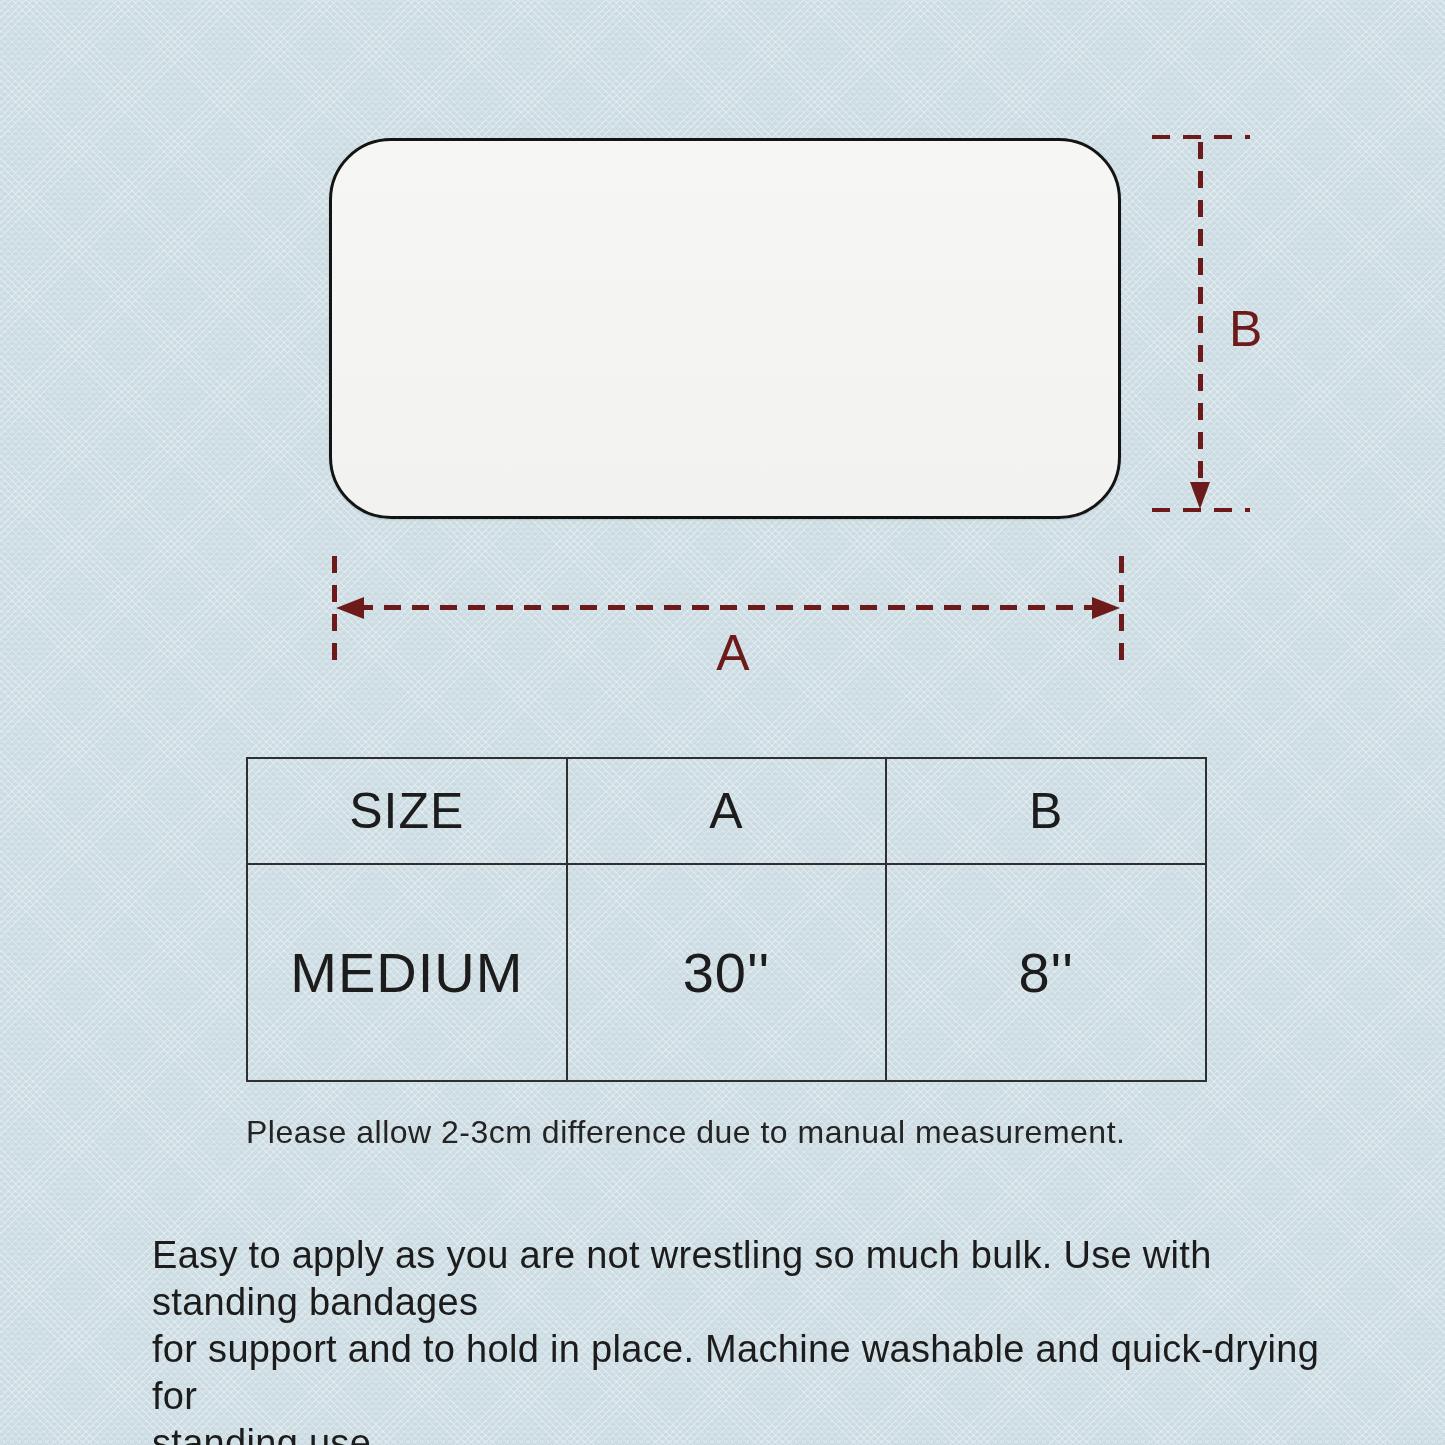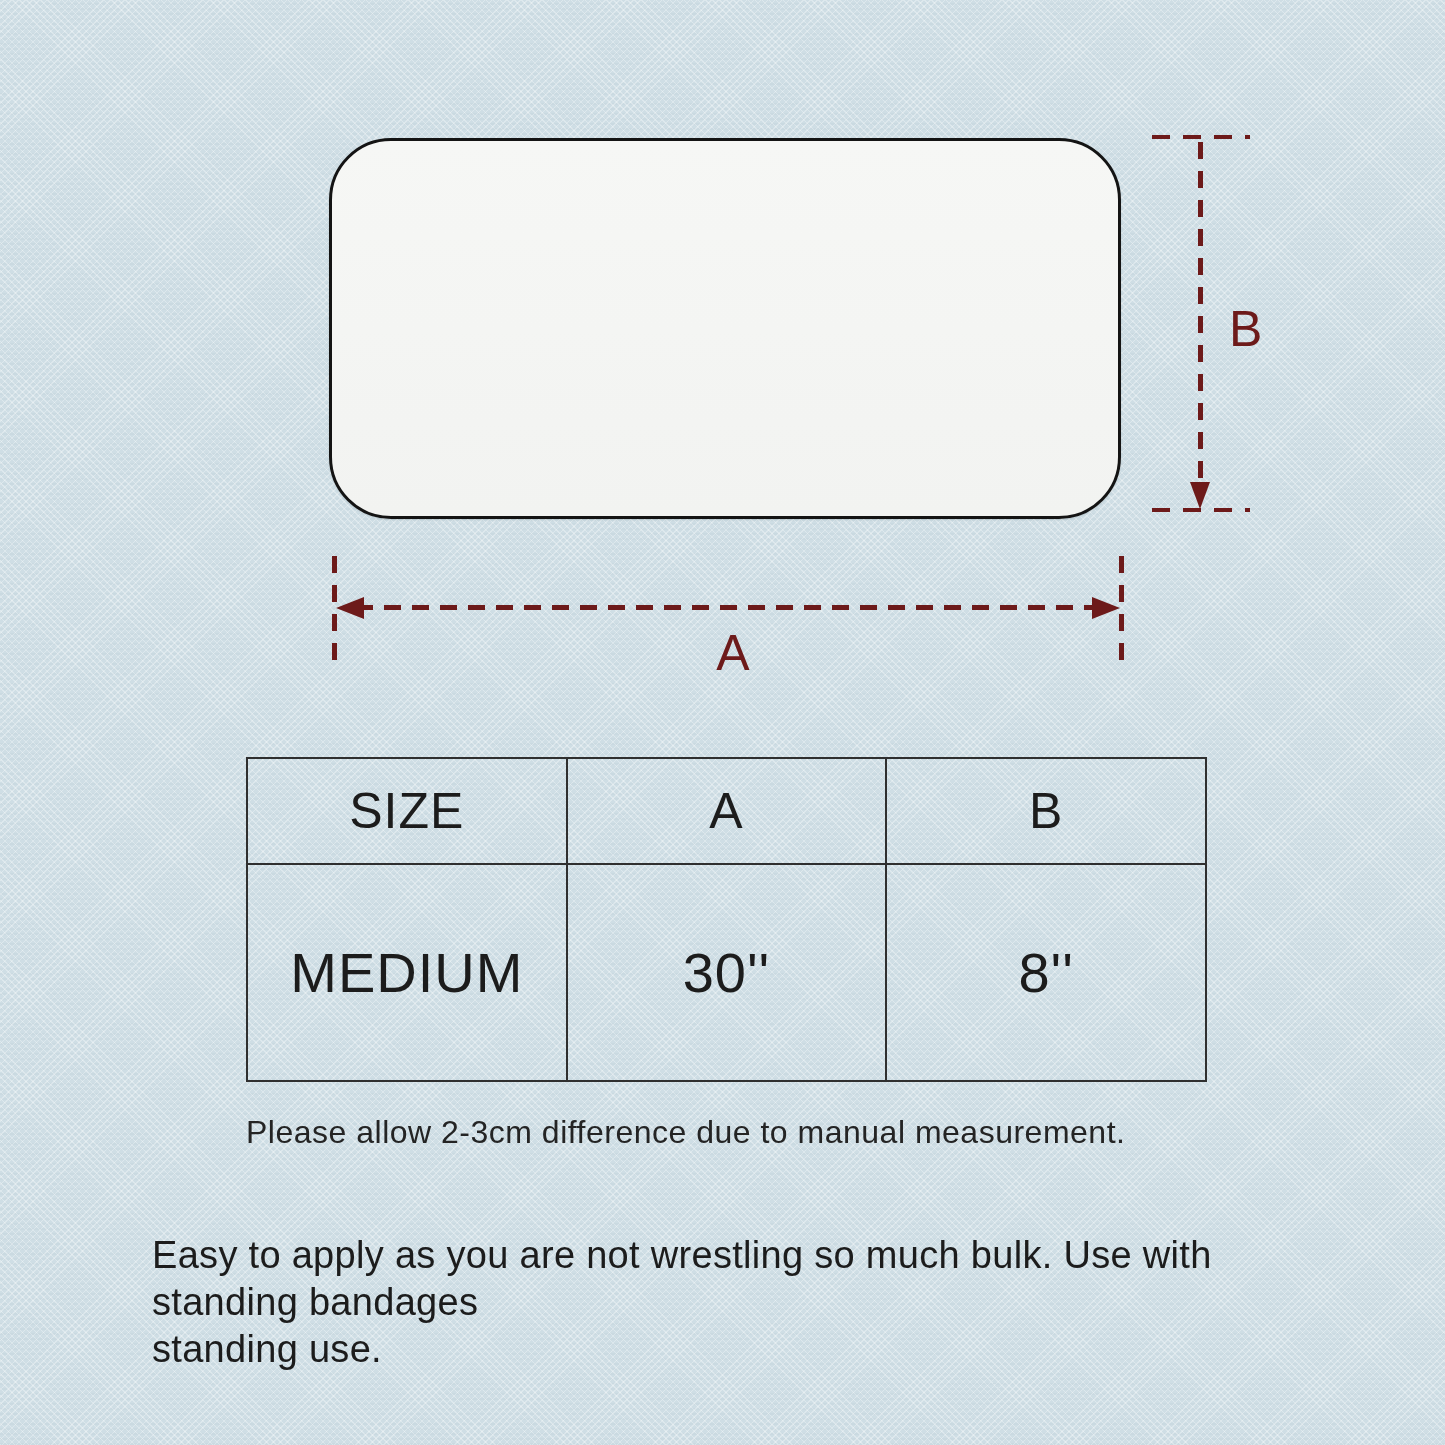--- a/index.html
+++ b/index.html
@@ -156,16 +156,17 @@
         <td>30''</td>
         <td>8''</td>
       </tr>
     </tbody>
   </table>
 
   <div class="measure-note">Please allow 2-3cm difference due to manual measurement.</div>
 
   <div class="description">
     <div>Easy to apply as you are not wrestling so much bulk. Use with standing bandages</div>
+    <div>for support and to hold in place. Machine washable and quick-drying for</div>
     <div>standing use.</div>
   </div>
 
 </div>
 
 </body></html>

